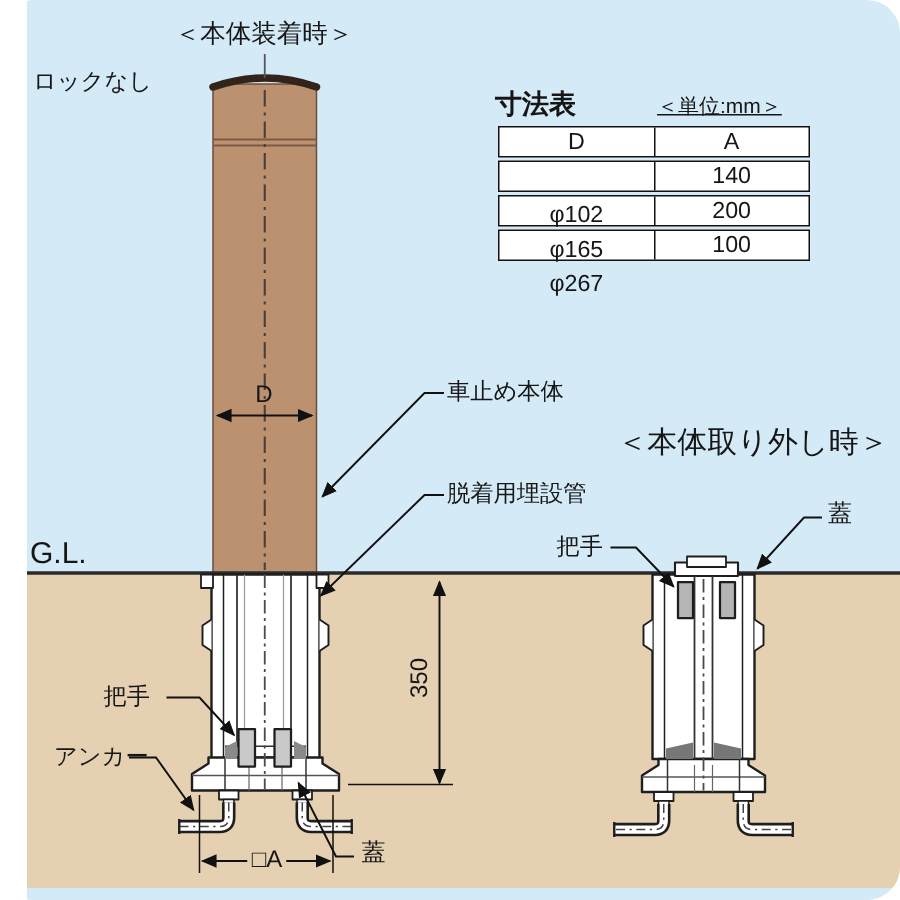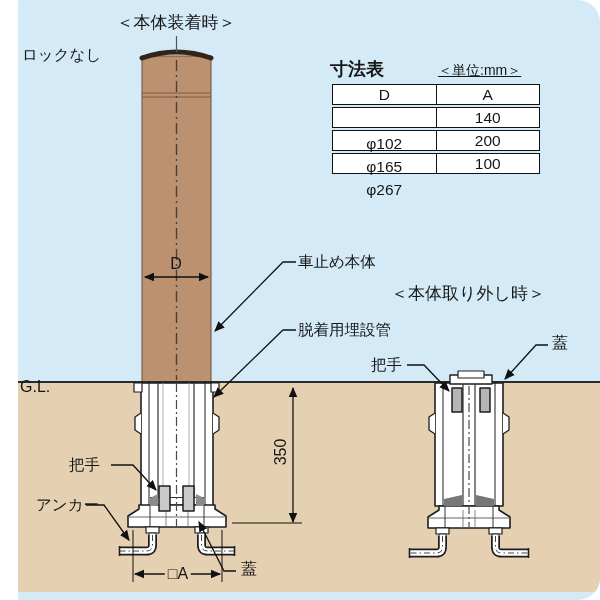--- a/index.html
+++ b/index.html
@@ -5,21 +5,21 @@
   html,body{margin:0;padding:0;}
   #stage{
     position:relative;width:600px;height:600px;background:#ffffff;overflow:hidden;
     font-family:"Liberation Sans","DejaVu Sans",sans-serif;color:#161616;border-radius:22px;
   }
   #sky{position:absolute;left:18px;top:0;width:582px;height:600px;background:#d4eaf7;}
   #ground{position:absolute;left:18px;top:382px;width:582px;height:210px;background:#e5d1b1;}
   svg{position:absolute;left:0;top:0;}
   .label{position:absolute;white-space:nowrap;font-size:15.5px;line-height:1.15;z-index:5;}
   .ttl{font-size:17px;transform:translateX(-50%);}
-  .ttl2{font-size:17px;transform:translateX(-50%);}
+  .ttl2{font-size:20px;transform:translateX(-50%);margin-left:34px;}
   .ctr{transform:translateX(-50%);}
   .dimA{transform:translateX(-50%);background:#e5d1b1;padding:0 3px;font-size:16px;}
   .dim350{transform:translate(-50%,-50%) rotate(-90deg);font-size:16px;}
   
   #dtable{position:absolute;left:332px;top:84px;width:208px;z-index:5;background:transparent;}
   .trow{display:flex;box-sizing:border-box;border:1.6px solid #111;margin-bottom:2px;background:#fff;height:21px;}
   .tcell{box-sizing:border-box;flex:1;display:flex;align-items:center;justify-content:center;font-size:15.5px;}
   .tcell.colA{border-left:1.6px solid #111;}
   .trow.data .colD{background:#cfcfbc;margin-top:36px;}
   #tbl-title{position:absolute;left:330px;top:57px;font-size:18px;font-weight:bold;z-index:5;font-family:Liberation Mono, monospace;}
@@ -157,21 +157,21 @@
       <line x1="222" y1="530" x2="222" y2="582" stroke-width="1"></line>
       <line x1="135" y1="574" x2="220" y2="574" marker-start="url(#ah)" marker-end="url(#ah)"></line>
       <line x1="232" y1="523" x2="302" y2="523" stroke-width="1"></line>
       <line x1="293" y1="388" x2="293" y2="522" marker-start="url(#ah)" marker-end="url(#ah)"></line>
     </g>
   </svg>
 
   <div class="label ttl" style="left:176px;top:13px;">＜本体装着時＞</div>
   <div class="label" style="left:22px;top:46px;">ロックなし</div>
   <div class="label ttl2" style="left:468px;top:284px;">＜本体取り外し時＞</div>
-  <div class="label" style="left:20px;top:378px;font-size:16px;">G.L.</div>
+  <div class="label" style="left:20px;top:358px;font-size:20px;">G.L.</div>
   <div class="label" style="left:298px;top:253px;">車止め本体</div>
   <div class="label" style="left:298px;top:321px;">脱着用埋設管</div>
   <div class="label" style="left:69px;top:456px;">把手</div>
   <div class="label" style="left:8px;top:496px;margin-left:28px;">アンカー</div>
   <div class="label" style="left:241px;top:560px;font-size:16px;">蓋</div>
   <div class="label" style="left:371px;top:356px;">把手</div>
   <div class="label" style="left:552px;top:334px;font-size:16px;">蓋</div>
 
   <div class="label ctr" style="left:176px;top:255px;font-size:16px;">D</div>
   <div class="label dimA" style="left:178px;top:565px;">□A</div>

